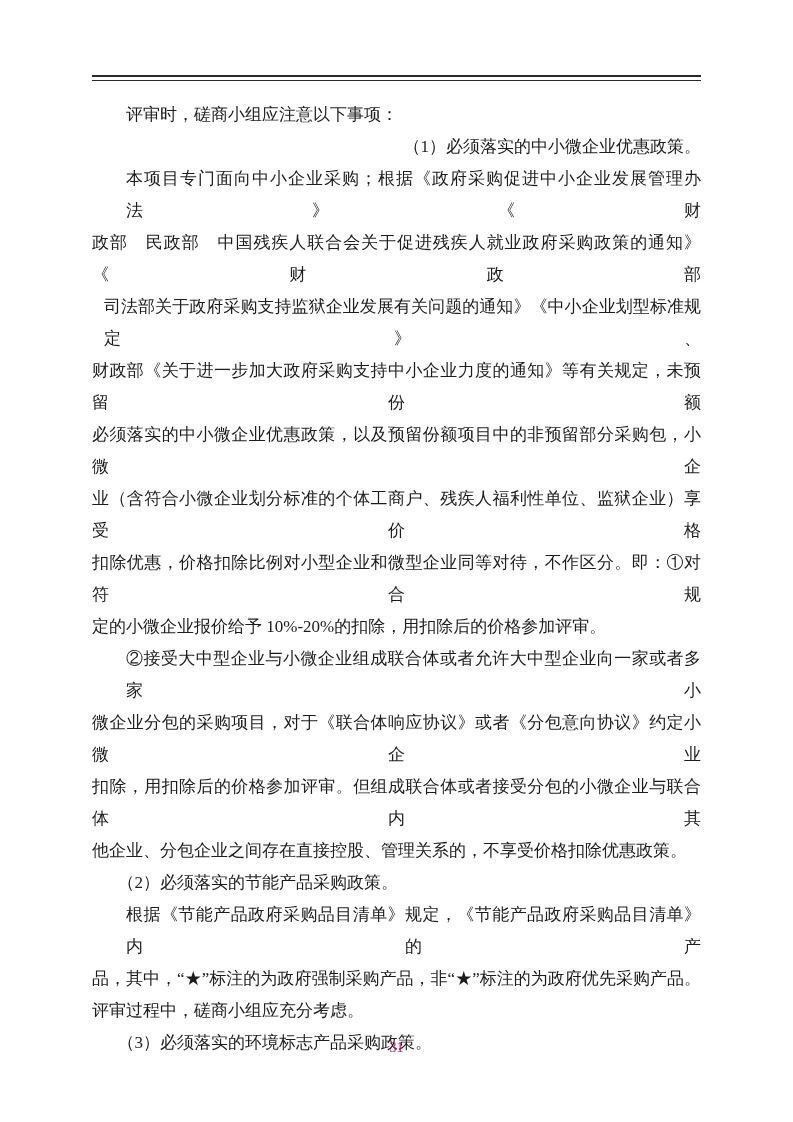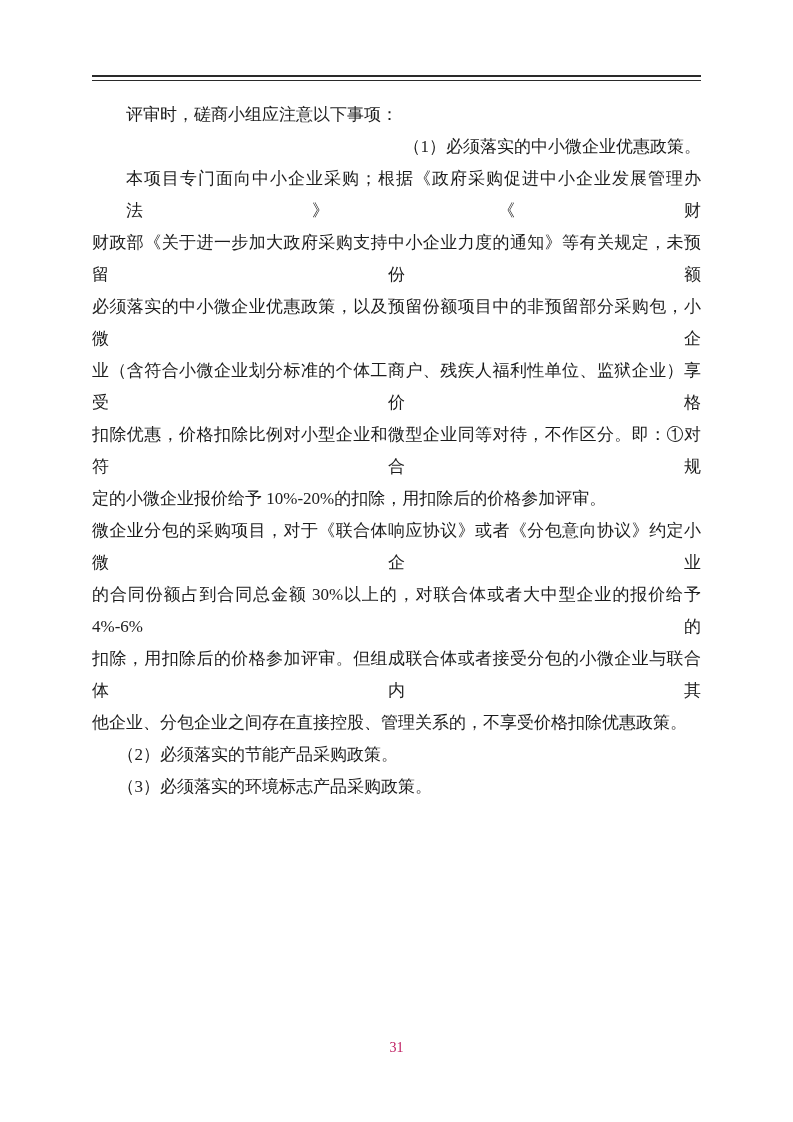--- a/index.html
+++ b/index.html
@@ -60,33 +60,40 @@
   <div class="header-rule"></div>
   <div class="doc-body">
       <div class="para">
         <div class="line" style="padding-left: 34px;">评审时，磋商小组应注意以下事项：</div>
       </div>
       <div class="para">
         <div class="line" style="padding-left: 25.5px; text-align: right;">（1）必须落实的中小微企业优惠政策。</div>
       </div>
       <div class="para">
         <div class="line just" style="padding-left: 34px; font-family: Liberation Serif, serif;">本项目专门面向中小企业采购；根据《政府采购促进中小企业发展管理办法》《财</div>
+        <div class="line just">政部　民政部　中国残疾人联合会关于促进残疾人就业政府采购政策的通知》《财政部</div>
+        <div class="line just" style="padding-left: 11.9px;">司法部关于政府采购支持监狱企业发展有关问题的通知》《中小企业划型标准规定》、</div>
         <div class="line just">财政部《关于进一步加大政府采购支持中小企业力度的通知》等有关规定，未预留份额</div>
         <div class="line just">必须落实的中小微企业优惠政策，以及预留份额项目中的非预留部分采购包，小微企</div>
         <div class="line just">业（含符合小微企业划分标准的个体工商户、残疾人福利性单位、监狱企业）享受价格</div>
         <div class="line just">扣除优惠，价格扣除比例对小型企业和微型企业同等对待，不作区分。即：①对符合规</div>
         <div class="line">定的小微企业报价给予 10%-20%的扣除，用扣除后的价格参加评审。</div>
       </div>
       <div class="para">
+        <div class="line just" style="padding-left: 34px;">②接受大中型企业与小微企业组成联合体或者允许大中型企业向一家或者多家小</div>
         <div class="line just">微企业分包的采购项目，对于《联合体响应协议》或者《分包意向协议》约定小微企业</div>
-        <div class="line just">的合同份额占到合同总金额 30%以上的，对联合体或者大中型企业的报价给予 4%-6%的</div>
         <div class="line just">扣除，用扣除后的价格参加评审。但组成联合体或者接受分包的小微企业与联合体内其</div>
         <div class="line">他企业、分包企业之间存在直接控股、管理关系的，不享受价格扣除优惠政策。</div>
       </div>
       <div class="para">
         <div class="line" style="padding-left: 25.5px;">（2）必须落实的节能产品采购政策。</div>
+      </div>
+      <div class="para">
+        <div class="line just" style="padding-left: 34px;">根据《节能产品政府采购品目清单》规定，《节能产品政府采购品目清单》内的产</div>
+        <div class="line just">品，其中，“★”标注的为政府强制采购产品，非“★”标注的为政府优先采购产品。</div>
+        <div class="line">评审过程中，磋商小组应充分考虑。</div>
       </div>
       <div class="para">
         <div class="line" style="padding-left: 25.5px;">（3）必须落实的环境标志产品采购政策。</div>
       </div>
     </div>
   <div class="footer">31</div>
 </div>
 
 </body></html>

